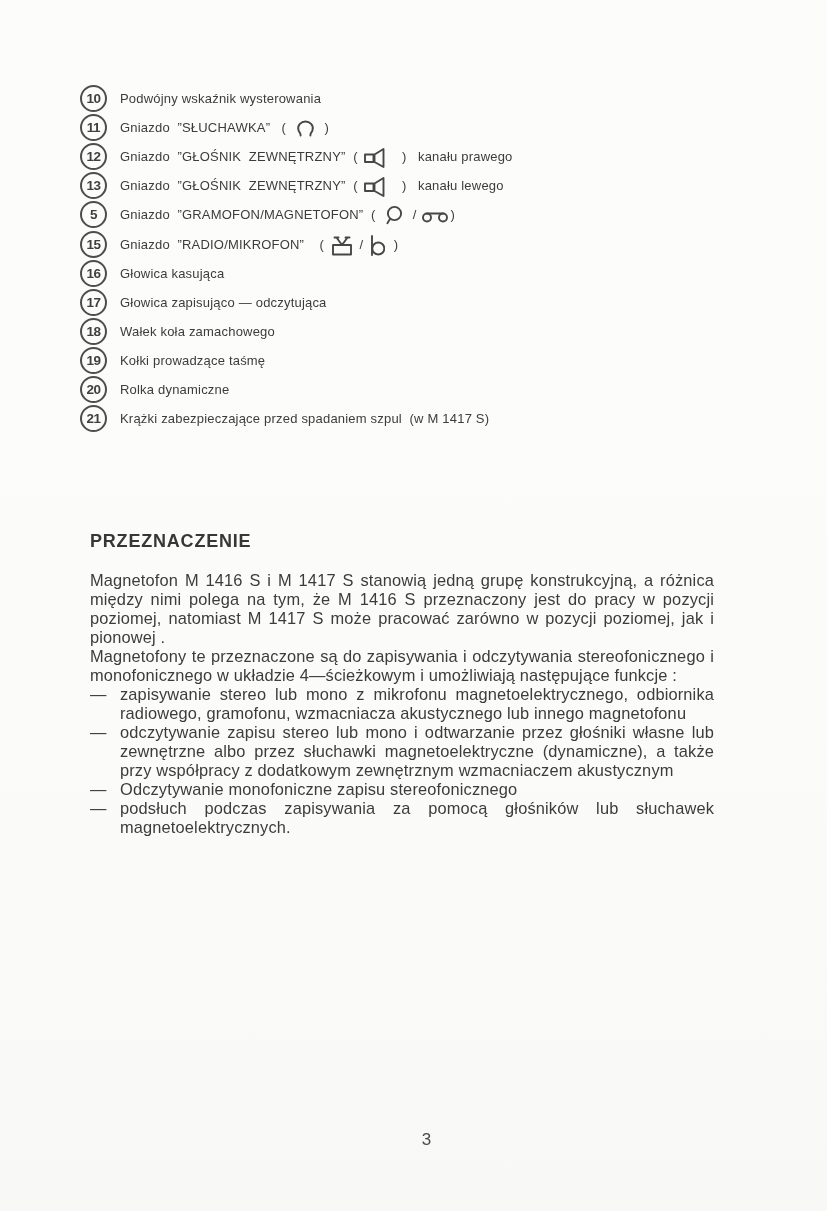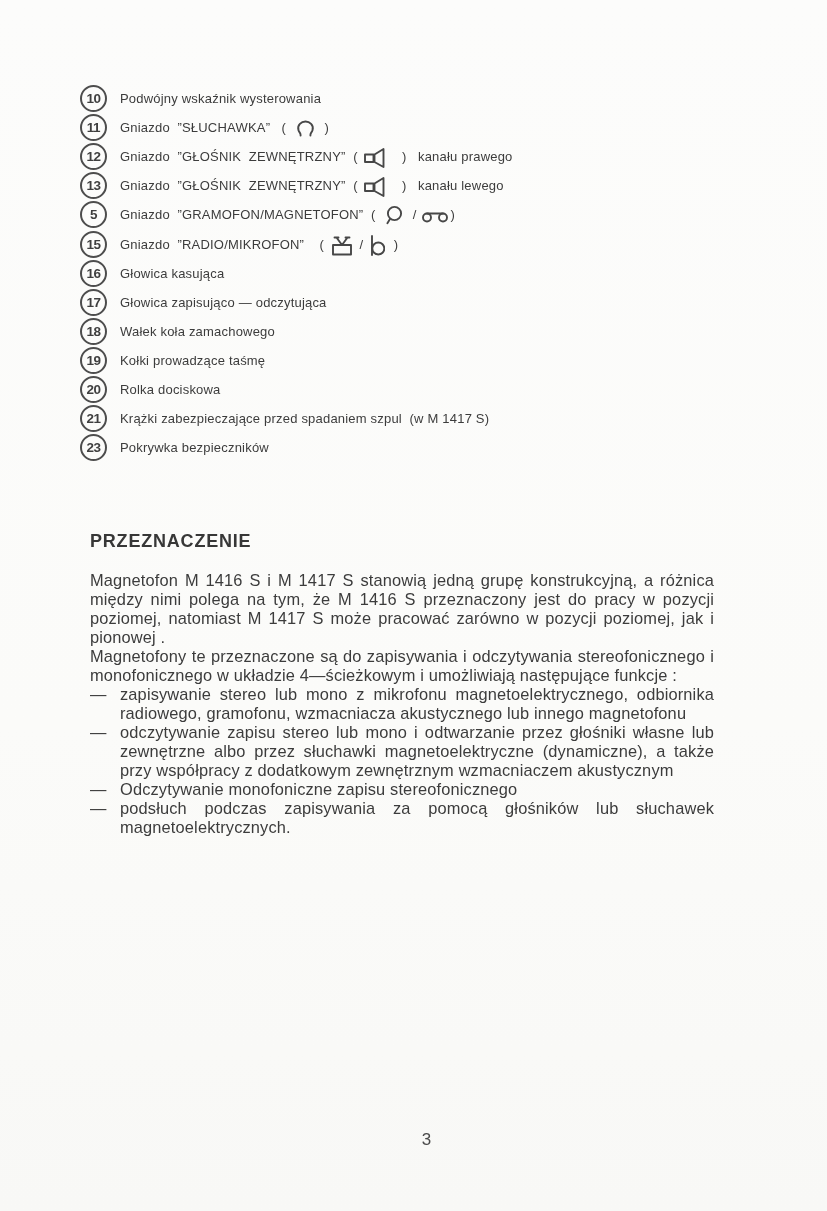--- a/index.html
+++ b/index.html
@@ -169,33 +169,27 @@
       </div>
       <div class="parts-row">
         <span class="num-badge">19</span>
         <span class="row-content">
           <span class="seg">Kołki prowadzące taśmę</span>
         </span>
       </div>
       <div class="parts-row">
         <span class="num-badge">20</span>
         <span class="row-content">
-          <span class="seg">Rolka dociskowa</span>
+          <span class="seg">Rolka dynamiczne</span>
         </span>
       </div>
       <div class="parts-row">
         <span class="num-badge">21</span>
         <span class="row-content">
           <span class="seg">Krążki zabezpieczające przed spadaniem szpul  (w M 1417 S)</span>
-        </span>
-      </div>
-      <div class="parts-row">
-        <span class="num-badge">23</span>
-        <span class="row-content">
-          <span class="seg">Pokrywka bezpieczników</span>
         </span>
       </div>
     </div>
 
   <div class="section-heading">PRZEZNACZENIE</div>
 
   <div class="section-body">
       <p class="para">Magnetofon M 1416 S i M 1417 S stanowią jedną grupę konstrukcyjną, a różnica między nimi polega na tym, że M 1416 S przeznaczony jest do pracy w pozycji poziomej, natomiast M 1417 S może pracować zarówno w pozycji poziomej, jak i pionowej .</p>
       <p class="para">Magnetofony te przeznaczone są do zapisywania i odczytywania stereofonicznego i monofonicznego w układzie 4—ścieżkowym i umożliwiają następujące funkcje :</p>
       <div class="bullet">

